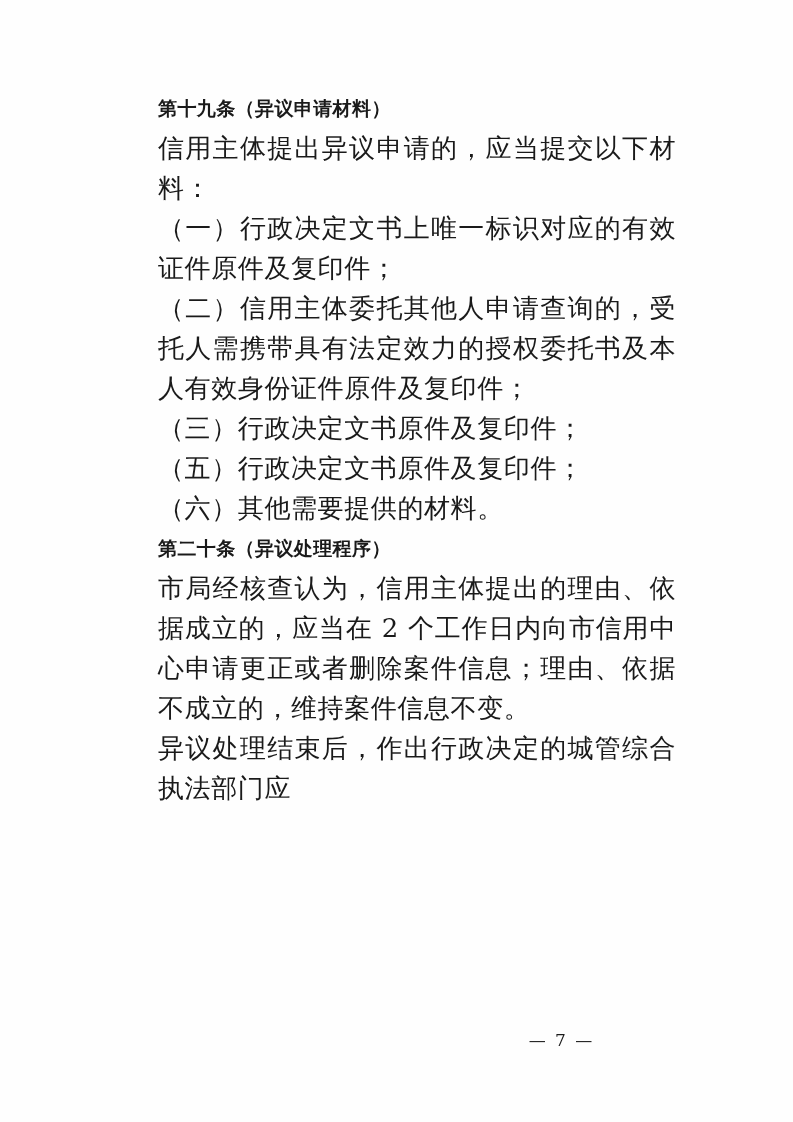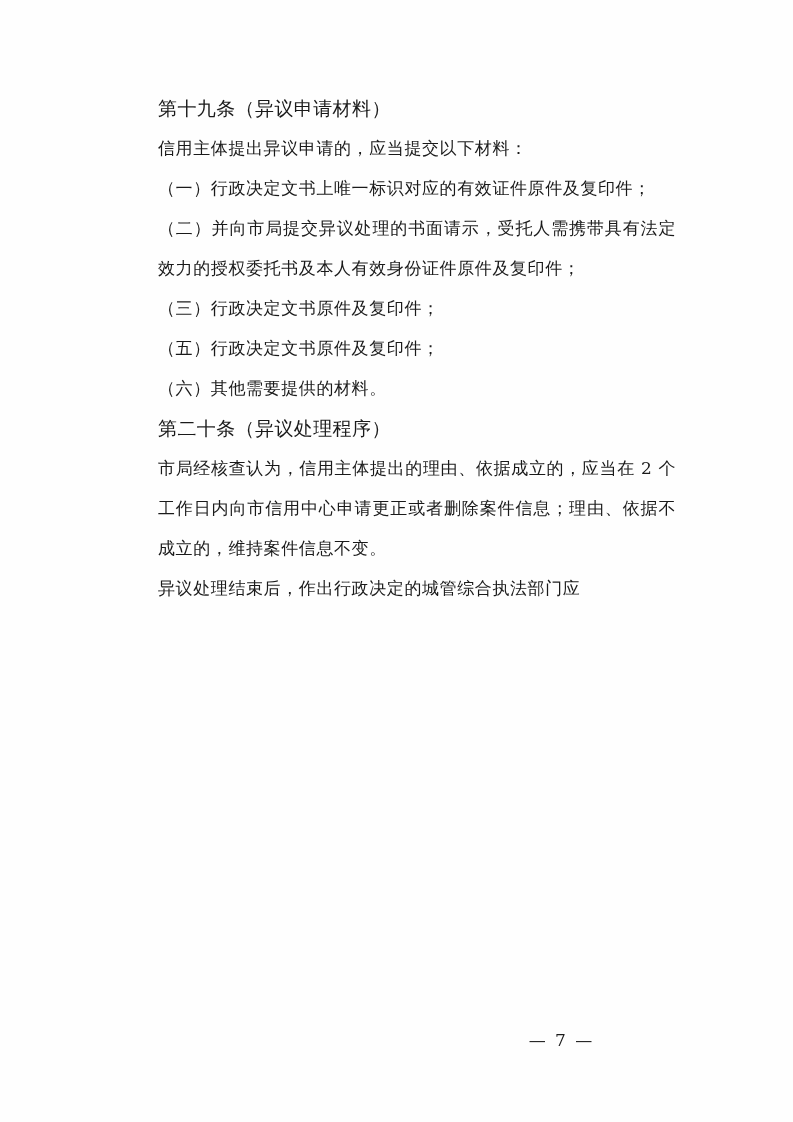--- a/index.html
+++ b/index.html
@@ -23,31 +23,31 @@
     height: 1122px;
     background: #fefefe;
   }
   .content {
     position: absolute;
     left: 118px;
     top: 88px;
     width: 558px;
   }
   .para {
-    font-size: 17px;
+    font-size: 26px;
     line-height: 40px;
     letter-spacing: 0.6px;
     text-align: justify;
     text-justify: inter-ideograph;
     margin: 0;
     text-indent: 0;
   }
   .heading {
     font-family: "DejaVu Sans", "Liberation Sans", sans-serif;
-    font-weight: normal;
+    font-weight: bold;
     font-size: 19px;
     line-height: 40px;
     letter-spacing: 0.4px;
     margin: 0;
     padding-left: 40px;
   }
   .indent {
     padding-left: 40px;
   }
   .footer {
@@ -68,21 +68,21 @@
 </style>
 </head>
 <body>
 
 <div class="page">
   <div class="content">
 
     <p class="heading">第十九条（异议申请材料）</p>
     <p class="para indent">信用主体提出异议申请的，应当提交以下材料：</p>
     <p class="para indent">（一）行政决定文书上唯一标识对应的有效证件原件及复印件；</p>
-    <p class="para indent">（二）并向市局提交异议处理的书面请示，受托人需携带具有法定效力的授权委托书及本人有效身份证件原件及复印件；</p>
+    <p class="para indent">（二）信用主体委托其他人申请查询的，受托人需携带具有法定效力的授权委托书及本人有效身份证件原件及复印件；</p>
     <p class="para indent">（三）行政决定文书原件及复印件；</p>
     <p class="para indent">（五）行政决定文书原件及复印件；</p>
     <p class="para indent">（六）其他需要提供的材料。</p>
 
     <p class="heading">第二十条（异议处理程序）</p>
     <p class="para indent">市局经核查认为，信用主体提出的理由、依据成立的，应当在 2 个工作日内向市信用中心申请更正或者删除案件信息；理由、依据不成立的，维持案件信息不变。</p>
     <p class="para indent">异议处理结束后，作出行政决定的城管综合执法部门应</p>
 
   </div>
 

